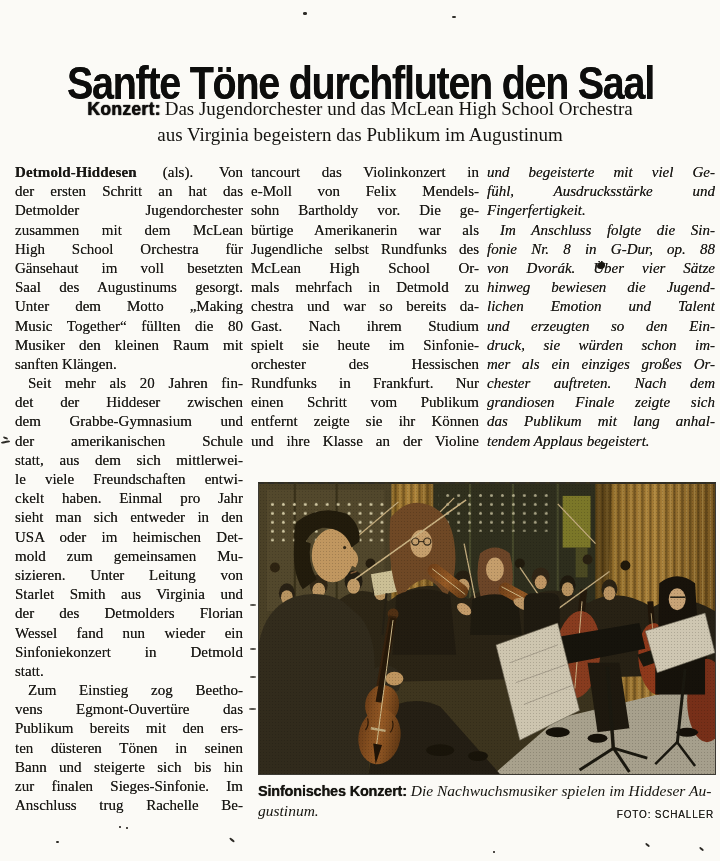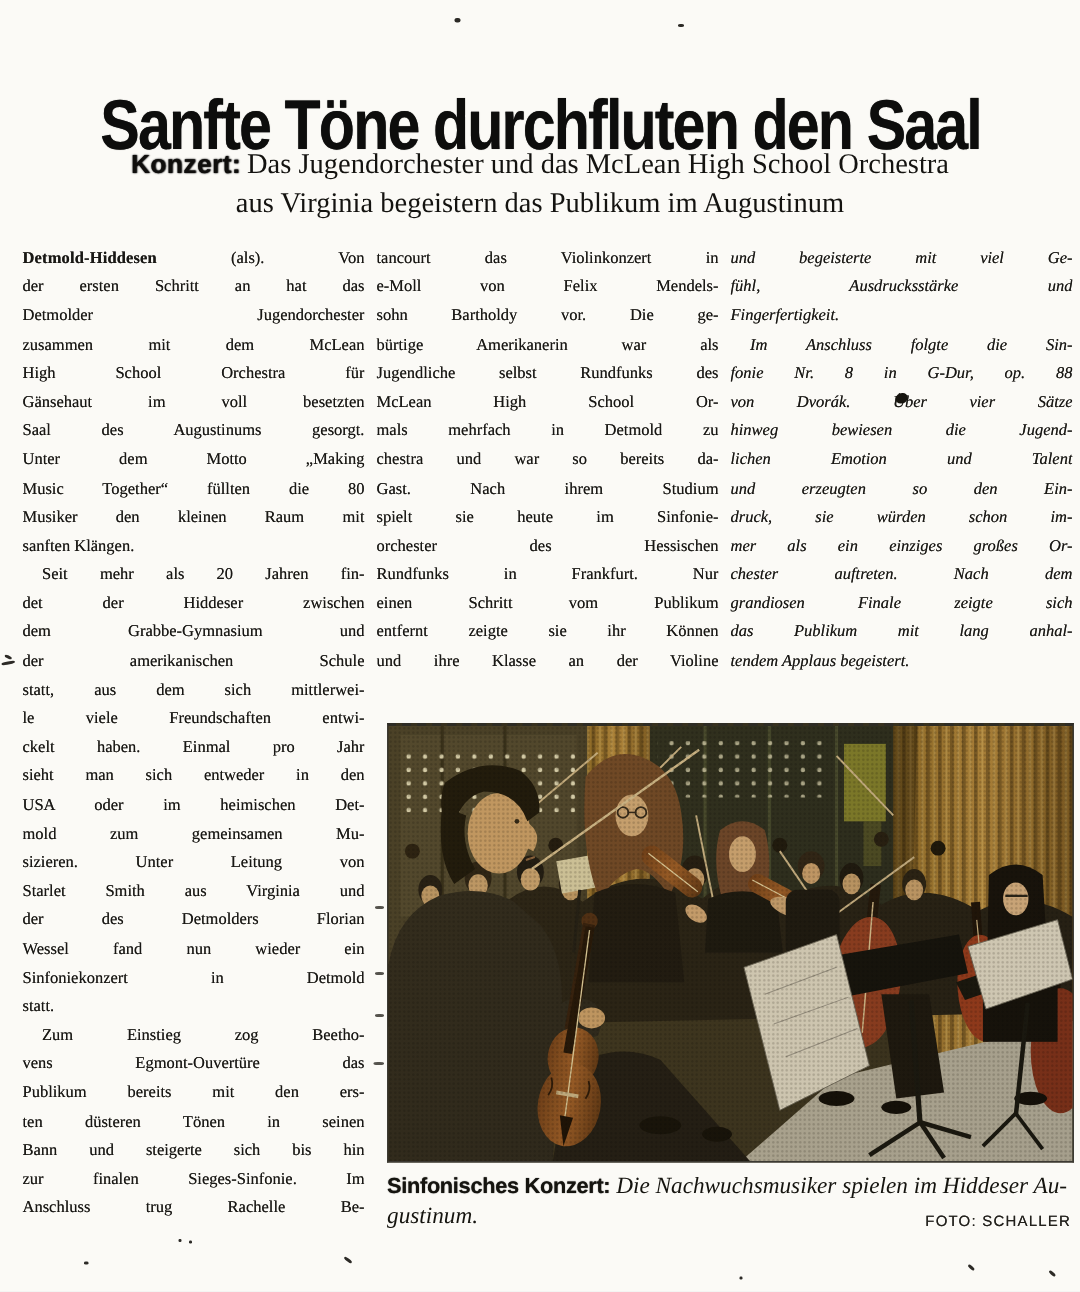--- a/index.html
+++ b/index.html
@@ -11,21 +11,21 @@
     font-family:"Liberation Sans", sans-serif;font-weight:bold;font-size:47px;
     letter-spacing:-1.5px;color:#0d0d0c;white-space:nowrap;}
   .headline span{display:inline-block;transform:scaleX(0.84);transform-origin:center;
     text-shadow:0 0 0.5px rgba(0,0,0,0.8);}
   
   .subhead{position:absolute;left:0;top:96px;width:720px;text-align:center;
     font-size:19px;line-height:26px;color:#141310;}
   .subhead .kicker{font-family:"Liberation Sans", sans-serif;font-weight:bold;font-size:17.5px;
     letter-spacing:0.3px;color:#0f0e0c;text-shadow:0 0 1.1px #222, 0.6px 0.4px 0.9px #333;margin-right:4px;}
   
-  .col{position:absolute;top:163px;width:228px;font-size:11px;line-height:19.2px;
+  .col{position:absolute;top:163px;width:228px;font-size:15px;line-height:19.2px;
     text-shadow:0 0 0.35px rgba(20,18,14,0.75);}
   #col1{left:15px;}
   #col2{left:251px;}
   #col3{left:487px;font-style:italic;}
   .tline{text-align:justify;text-align-last:justify;height:19.2px;overflow:hidden;white-space:normal;}
   .tline.flush{text-align-last:left;}
   .tline.indent{text-indent:13px;}
   .tline b{font-weight:bold;letter-spacing:0.1px;}
   
   .photo{position:absolute;left:258px;top:482px;width:458px;height:293px;margin:0;

